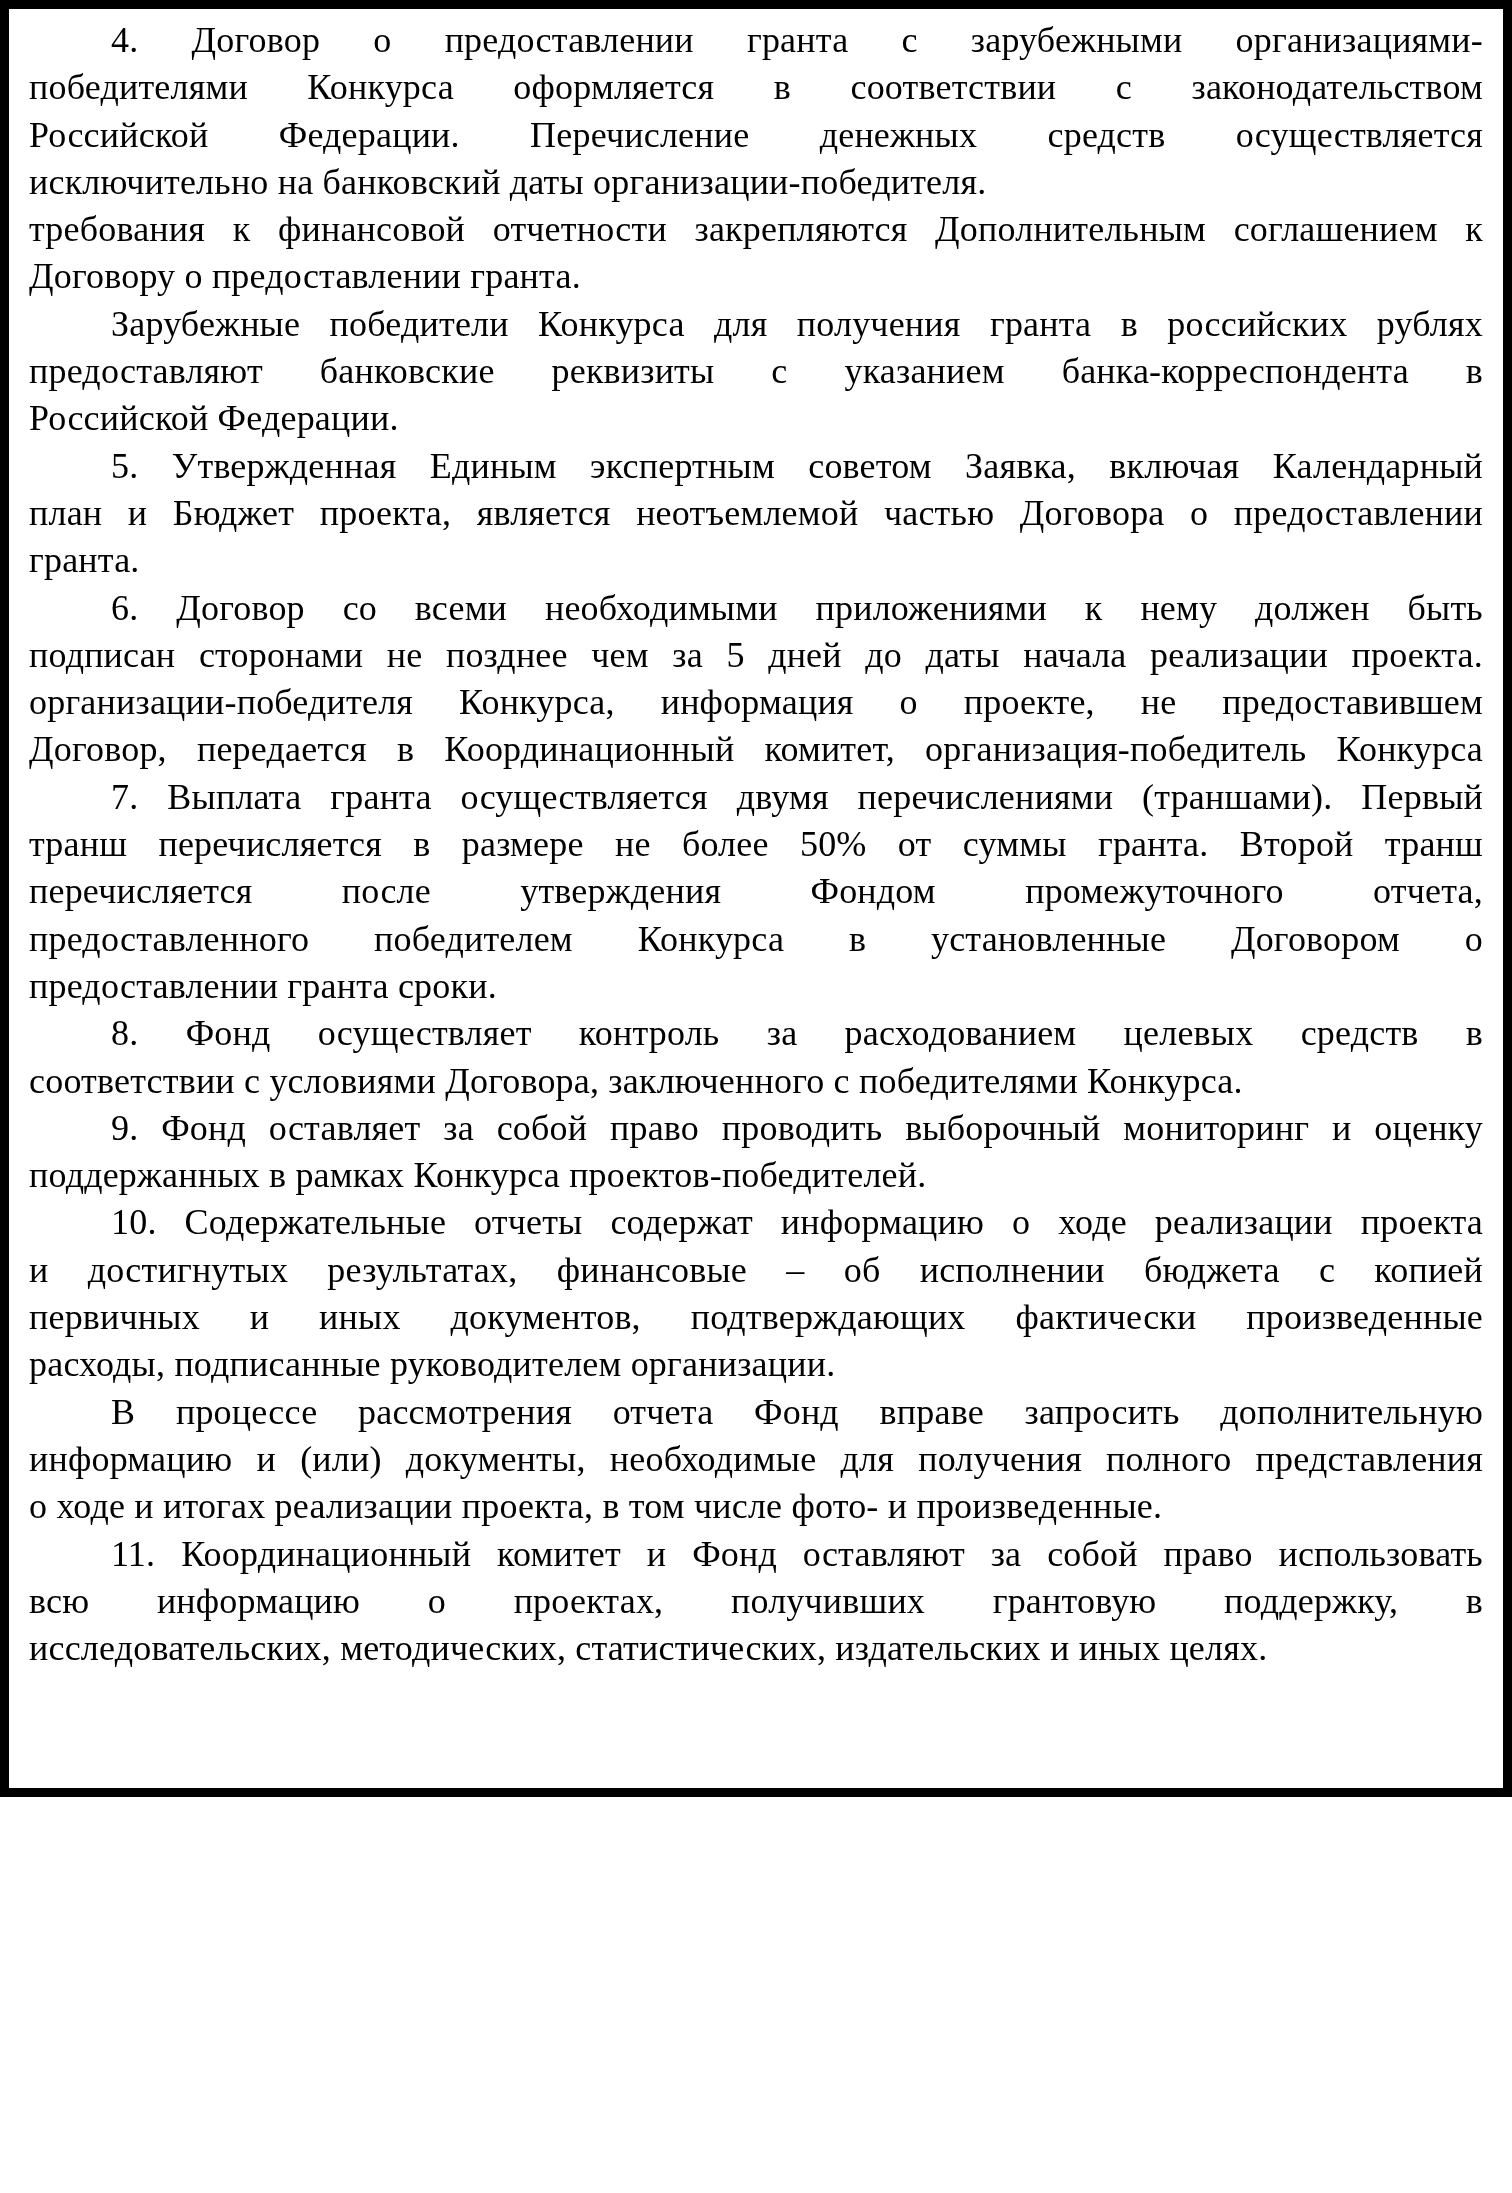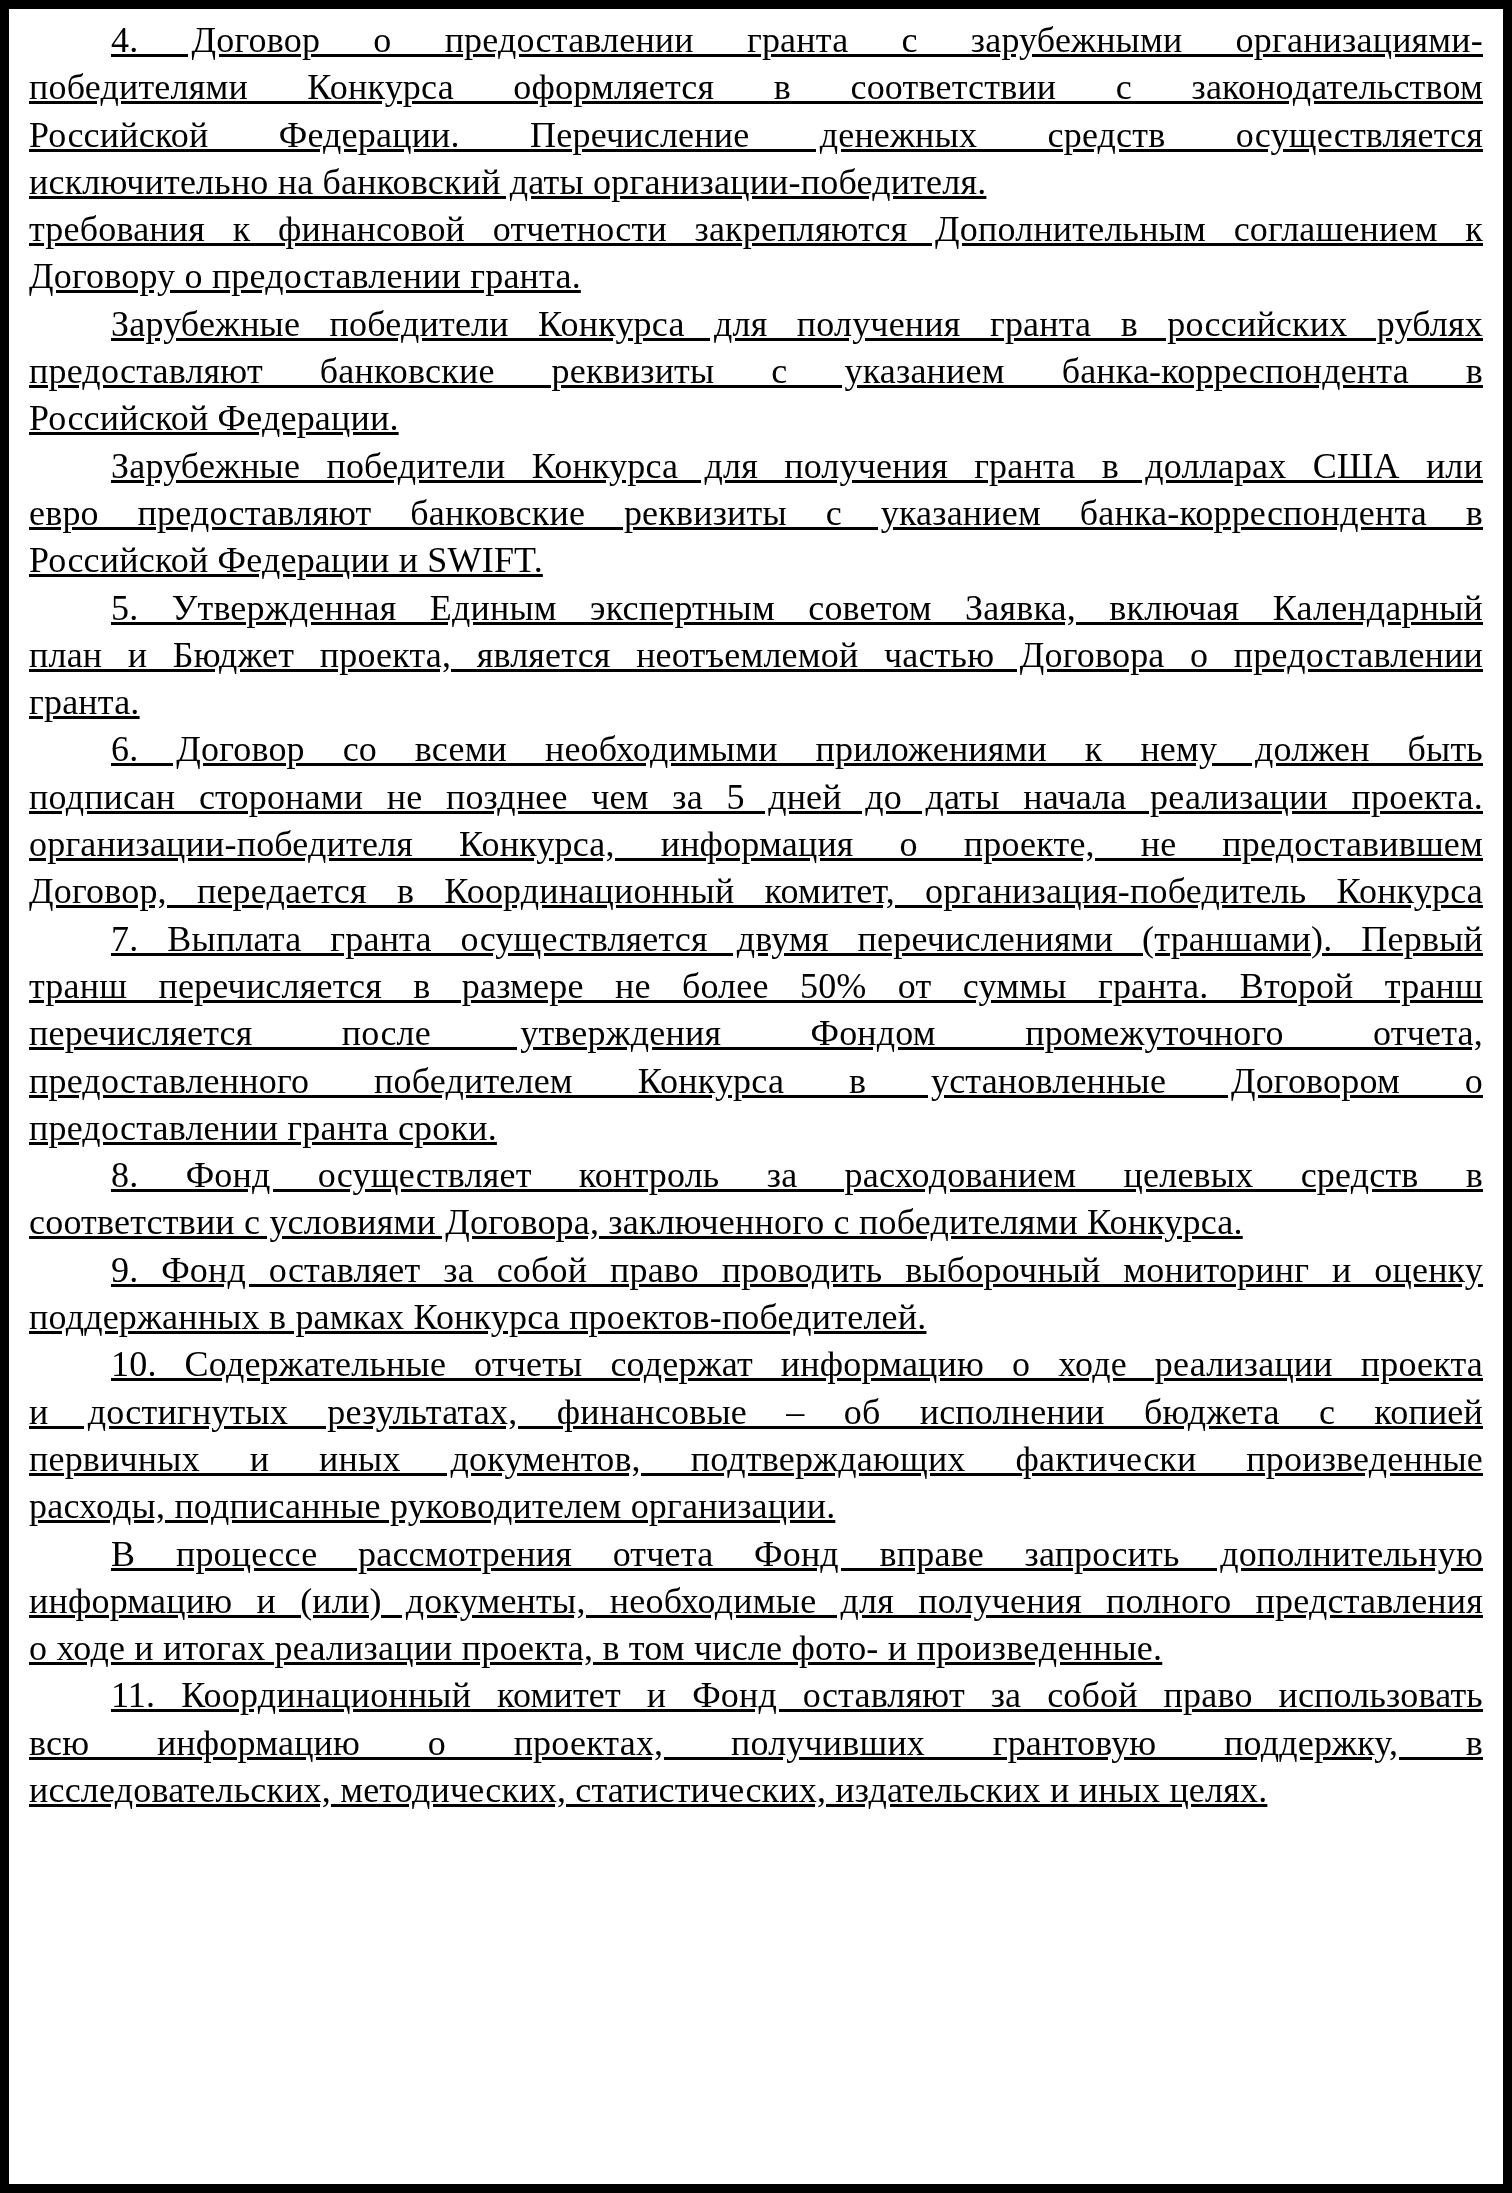--- a/index.html
+++ b/index.html
@@ -3,26 +3,25 @@
 <meta charset="utf-8">
 <style>
   html, body {
     margin: 0;
     padding: 0;
     background: #ffffff;
   }
   .page {
     position: relative;
     width: 1512px;
-    height: 2193px;
+    height: 1797px;
     box-sizing: border-box;
     background: var(--page-bg, #ffffff);
     border: 9px solid var(--page-border, #000000);
     overflow: hidden;
-    text-decoration: underline;
   }
   .text-body {
     box-sizing: border-box;
     width: 100%;
     height: 100%;
     padding: 8px 20px 0 20px;
     font-family: "Liberation Serif", "DejaVu Serif", serif;
     font-size: 36px;
     line-height: 47.3px;
     color: var(--text-color, #000000);
@@ -60,25 +59,20 @@
       <div class="paragraph">
         <div class="line">требования к финансовой отчетности закрепляются Дополнительным соглашением к</div>
         <div class="line last">Договору о предоставлении гранта.</div>
       </div>
       <div class="paragraph">
         <div class="line first">Зарубежные победители Конкурса для получения гранта в российских рублях</div>
         <div class="line">предоставляют банковские реквизиты с указанием банка-корреспондента в</div>
         <div class="line last">Российской Федерации.</div>
       </div>
       <div class="paragraph">
-        <div class="line first">Зарубежные победители Конкурса для получения гранта в долларах США или</div>
-        <div class="line">евро предоставляют банковские реквизиты с указанием банка-корреспондента в</div>
-        <div class="line last">Российской Федерации и SWIFT.</div>
-      </div>
-      <div class="paragraph">
         <div class="line first">5. Утвержденная Единым экспертным советом Заявка, включая Календарный</div>
         <div class="line">план и Бюджет проекта, является неотъемлемой частью Договора о предоставлении</div>
         <div class="line last">гранта.</div>
       </div>
       <div class="paragraph">
         <div class="line first">6. Договор со всеми необходимыми приложениями к нему должен быть</div>
         <div class="line">подписан сторонами не позднее чем за 5 дней до даты начала реализации проекта.</div>
         <div class="line">организации-победителя Конкурса, информация о проекте, не предоставившем</div>
         <div class="line">Договор, передается в Координационный комитет, организация-победитель Конкурса</div>
       </div>

